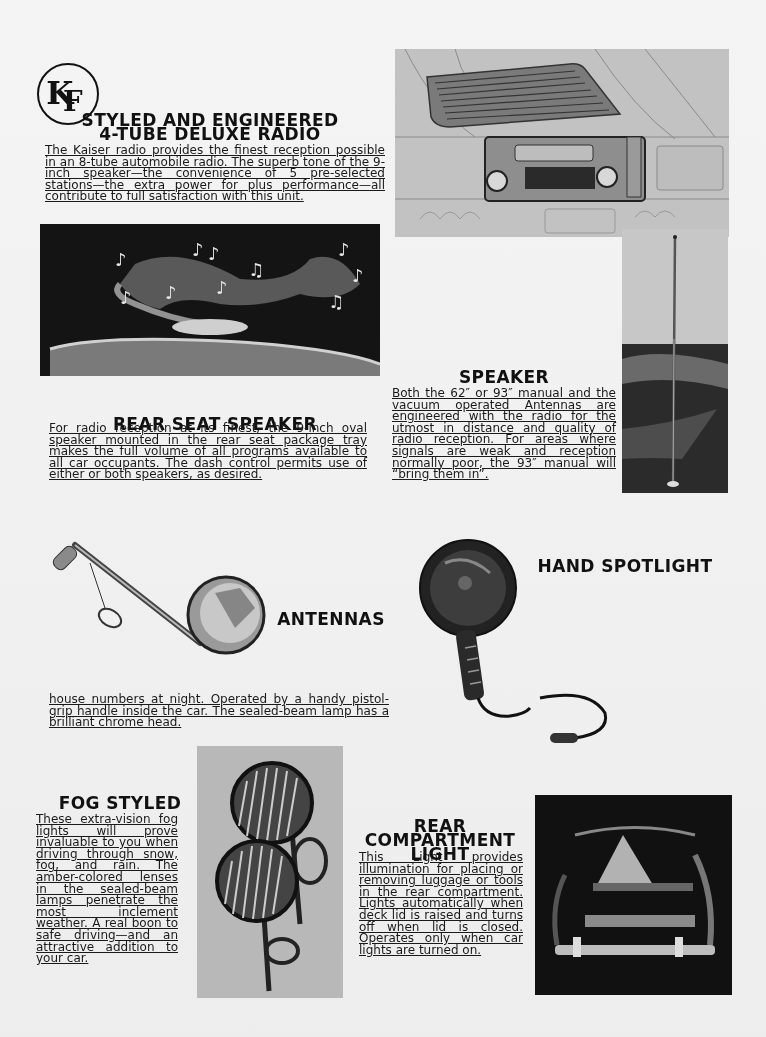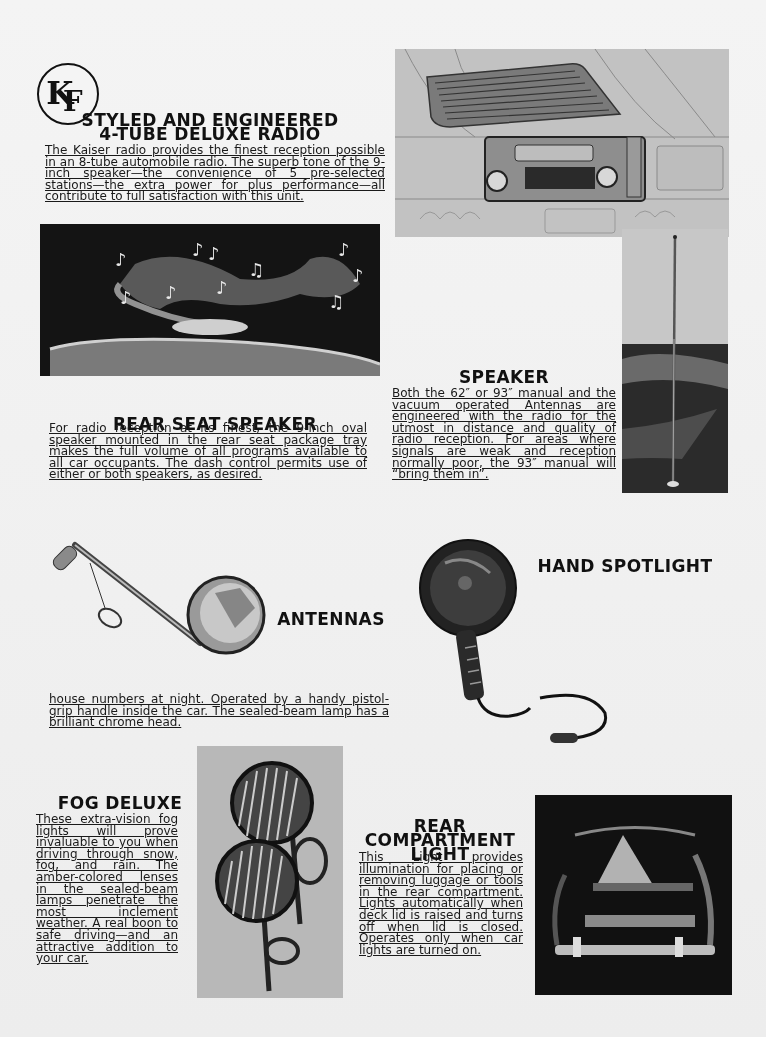--- a/index.html
+++ b/index.html
@@ -165,21 +165,21 @@
           <line x1="60" y1="146" x2="71" y2="144"></line>
       </g>
       <path d="M68 160 Q75 180 100 178 Q115 176 120 170" stroke="#111" stroke-width="3" fill="none"></path>
       <path d="M130 160 Q180 150 195 175 Q200 195 165 200" stroke="#111" stroke-width="3" fill="none"></path>
       <rect x="140" y="195" width="28" height="10" rx="5" fill="#333"></rect>
     </svg>
   </div>
 
   <div class="abs heading" style="left:520px; top:559px; width:210px;">HAND SPOTLIGHT</div>
 
-  <div class="abs heading" style="left:45px; top:796px; width:150px;">FOG DELUXE</div>
+  <div class="abs heading" style="left:45px; top:796px; width:150px;">FOG STYLED</div>
   <div class="abs body" style="left:36px; top:814px; width:142px;">These extra-vision fog lights will prove invaluable to you when driving through snow, fog, and rain. The amber-colored lenses in the sealed-beam lamps penetrate the most inclement weather. A real boon to safe driving—and an attractive addition to your car.</div>
 
   <div class="abs photo" style="left:197px; top:746px; width:146px; height:252px;">
     <svg viewBox="0 0 146 252" preserveAspectRatio="none">
       <rect width="146" height="252" fill="#b8b8b8"></rect>
       <line x1="95" y1="85" x2="103" y2="178" stroke="#222" stroke-width="5"></line>
       <ellipse cx="113" cy="115" rx="16" ry="22" fill="none" stroke="#222" stroke-width="4"></ellipse>
       <circle cx="75" cy="57" r="40" fill="#444" stroke="#111" stroke-width="4"></circle>
       <g stroke="#ccc" stroke-width="2">
         <line x1="50" y1="35" x2="42" y2="80"></line>

